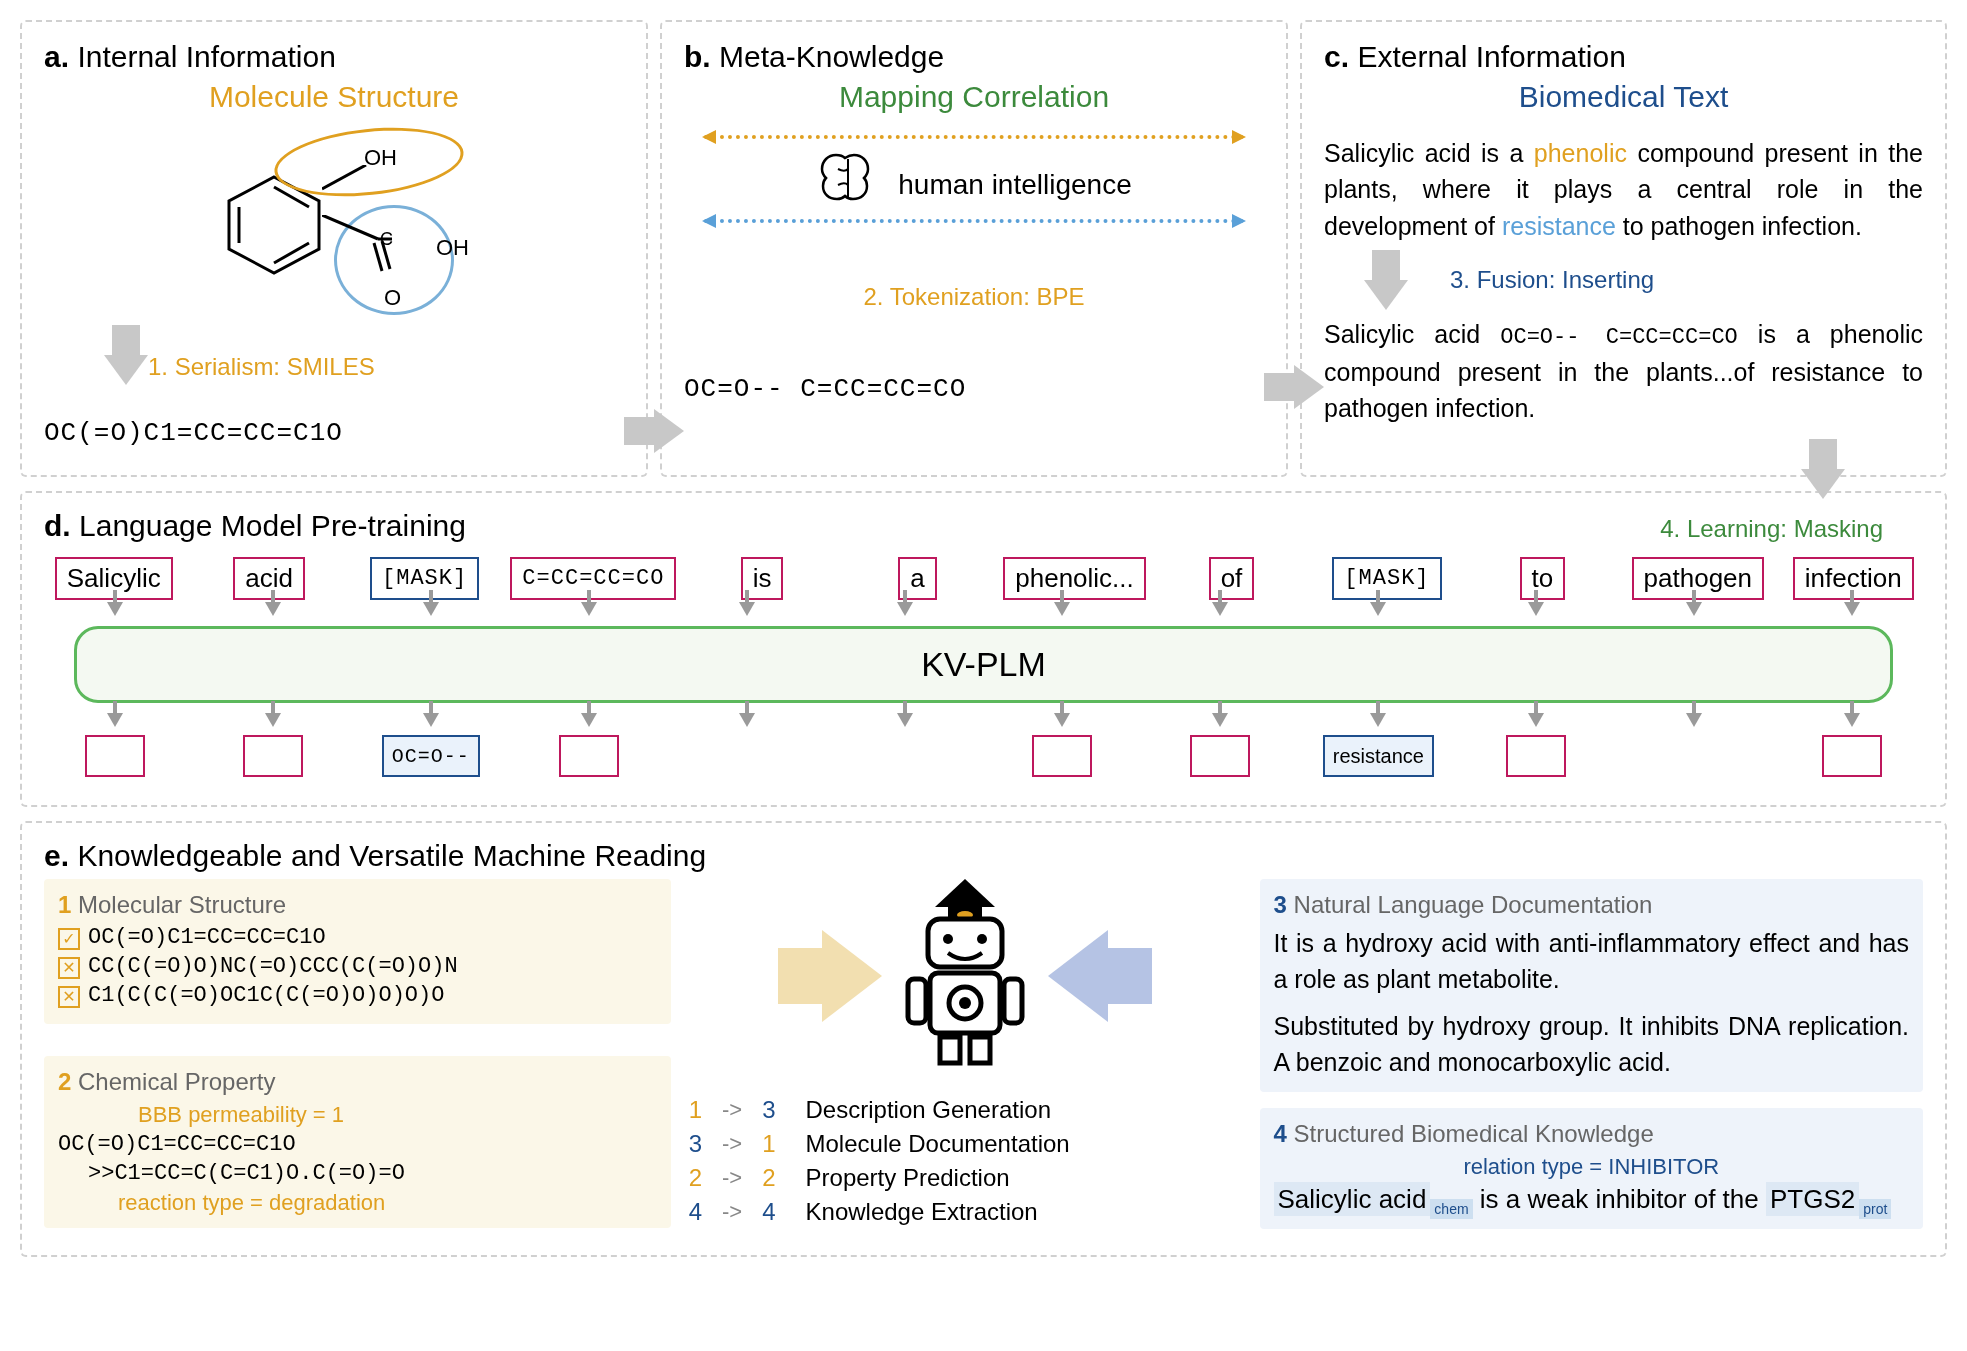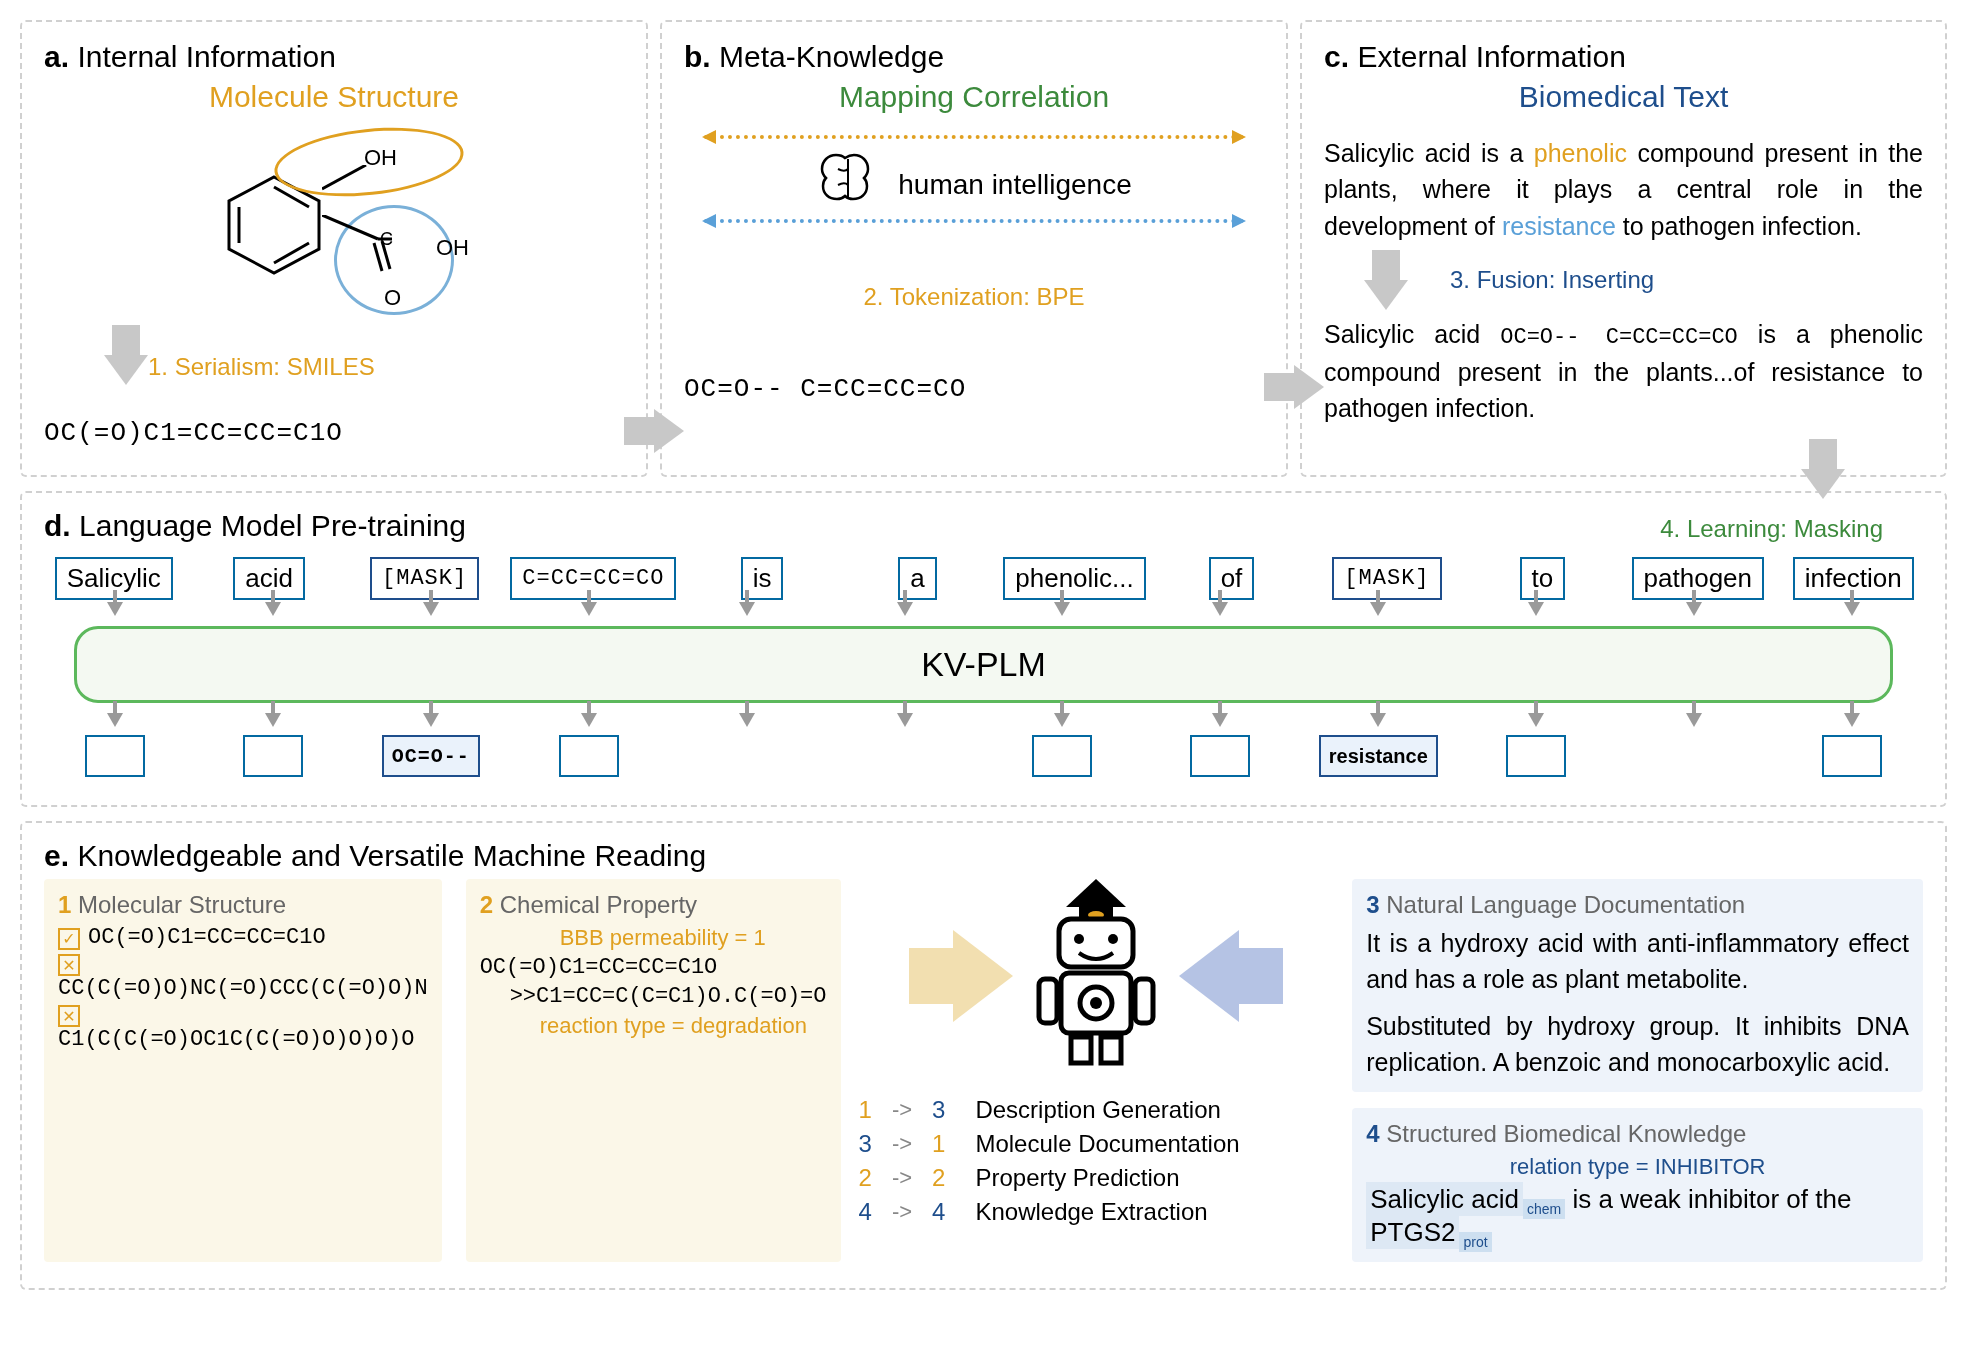--- a/index.html
+++ b/index.html
@@ -86,49 +86,49 @@
   
   #panel-c { flex: 1 1 34%; min-height: 400px; }
   .para { font-size: 25px; line-height: 1.45; text-align: justify; }
   .c-inline-mono { font-family: "Courier New", monospace; font-size: 22px; }
   .step3-row { display:flex; align-items:center; gap:12px; margin: 6px 0 6px 40px; }
   
   #panel-d { margin-top: 14px; padding: 16px 22px 28px 22px; }
   .d-header { display:flex; justify-content: space-between; align-items:flex-start; }
   .token-row { display:flex; gap:16px; justify-content:center; margin-top:8px; flex-wrap:nowrap; }
   .token {
-    border: 2px solid #0369a1; padding: 4px 10px; font-size: 26px; min-height: 40px;
+    border: 2px solid #be185d; padding: 4px 10px; font-size: 26px; min-height: 40px;
     display:flex; align-items:center; justify-content:center; background:#fff;
   }
   .token.mono { font-family: "Courier New", monospace; font-size: 22px; }
   .token.mask { border-color: #1e4e8c; color: #000; }
   .token.empty { width: 60px; height: 42px; }
   .token.out-blue {
-    border: 2px solid #1e4e8c; background: #eaf2fb; font-size: 20px; padding: 4px 8px; font-weight: bold;
+    border: 2px solid #1e4e8c; background: #eaf2fb; font-size: 20px; padding: 4px 8px;
   }
   .arrows-row { display:flex; gap:16px; justify-content:center; margin-top:2px; }
   .small-arrow-down {
     width: 0; height: 0; border-left: 8px solid transparent; border-right: 8px solid transparent;
     border-top: 14px solid #9a9a9a; position: relative; margin: 0 auto;
   }
   .small-arrow-down::before {
     content: ""; position: absolute; top: -26px; left: -2px; width: 4px; height: 14px; background: #9a9a9a;
   }
   .arrow-cell { flex: 1; display:flex; justify-content:center; }
   .token-cell { flex: 1; display:flex; justify-content:center; }
   .token-cell .token { white-space: nowrap; }
   .kvplm-bar {
     border: 3px solid #5cb85c; border-radius: 24px;
     background: #f4f9f2; text-align: center; font-size: 34px;
     padding: 16px 0; margin: 10px 30px;
   }
   
   #panel-e { margin-top: 14px; padding: 16px 22px 26px 22px; }
   .e-grid { display:flex; gap: 18px; margin-top: 6px; }
-  .e-left { flex: 1 1 34%; display:flex; flex-direction:row; gap:24px; }
+  .e-left { flex: 1 1 34%; display:flex; flex-direction:column; gap:32px; }
   .e-mid  { flex: 1 1 30%; display:flex; flex-direction:column; align-items:center; gap: 10px; }
   .e-right{ flex: 1 1 36%; display:flex; flex-direction:column; gap:16px; }
   .subpanel { padding: 12px 14px; border-radius: 4px; }
   .sp-yellow { background: #fbf7e8; }
   .sp-blue   { background: #eef3fa; }
   .sp-head { font-size: 24px; color: #666; margin-bottom: 6px; }
   .sp-head .num-orange { color: #e0a020; font-weight: 600; }
   .sp-head .num-blue   { color: #1e4e8c; font-weight: 600; }
   .check, .cross {
     display:inline-flex; width:22px; height:22px; border:2px solid #e0a020; align-items:center; justify-content:center;

